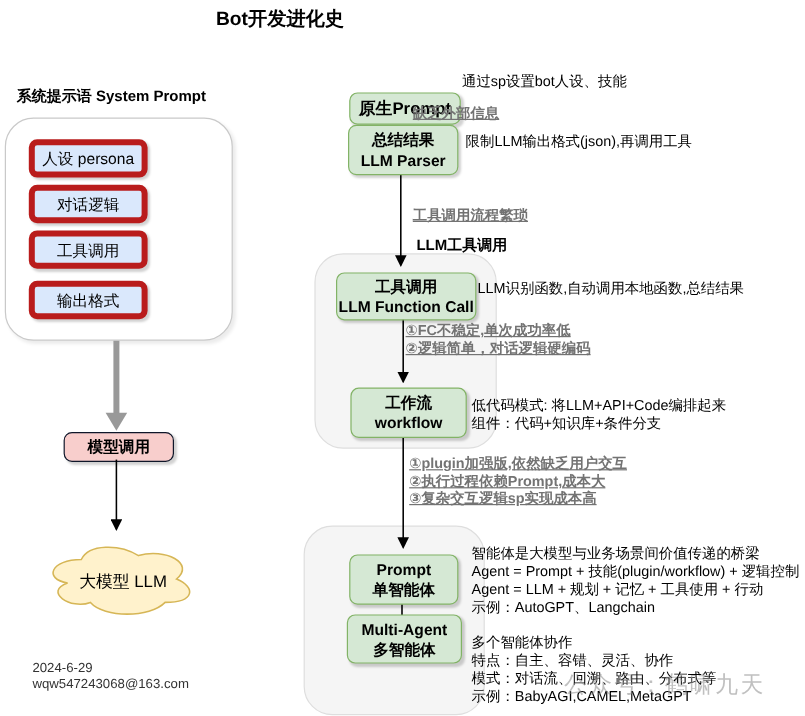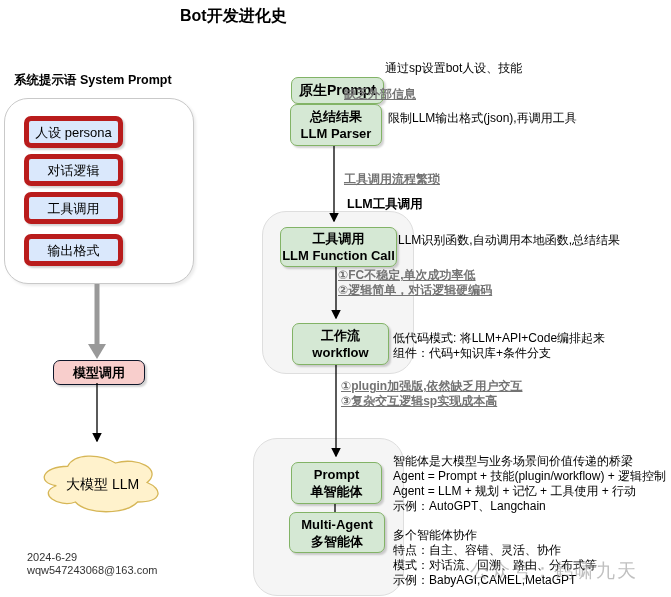--- a/index.html
+++ b/index.html
@@ -121,20 +121,21 @@
   <div class="box green" style="left:292px;top:323px;width:95px;height:40px;">
     <span>工作流</span>
     <span>workflow</span>
   </div>
   <div class="note" style="left:393px;top:331px;">
     <div>低代码模式: 将LLM+API+Code编排起来</div>
     <div>组件：代码+知识库+条件分支</div>
   </div>
   <div class="red-note" style="left:341px;top:379px;">
     <div>①plugin加强版,依然缺乏用户交互</div>
+    <div>②执行过程依赖Prompt,成本大</div>
     <div>③复杂交互逻辑sp实现成本高</div>
   </div>
 
   <div class="box green" style="left:291px;top:462px;width:89px;height:40px;">
     <span>Prompt</span>
     <span>单智能体</span>
   </div>
   <div class="note" style="left:393px;top:454px;">
     <div>智能体是大模型与业务场景间价值传递的桥梁</div>
     <div>Agent = Prompt + 技能(plugin/workflow) + 逻辑控制</div>

